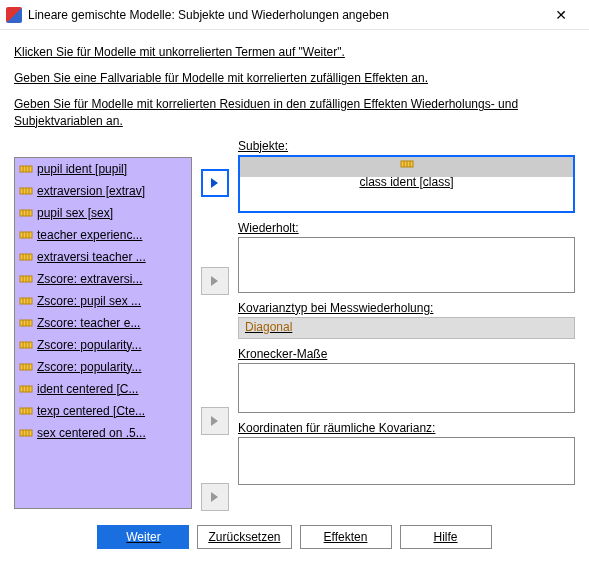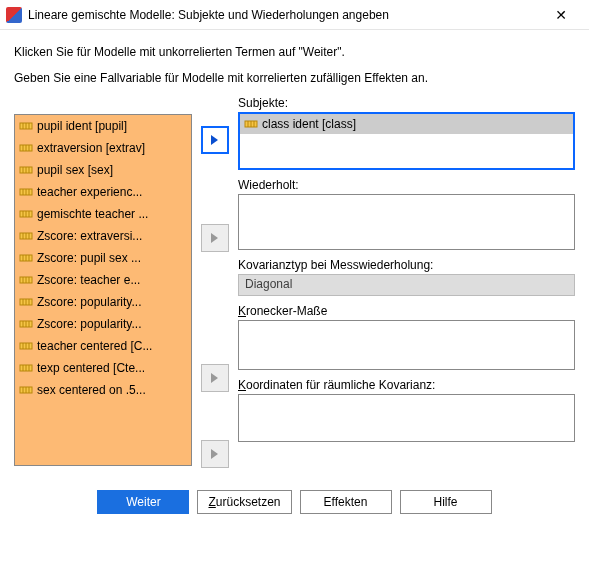--- a/index.html
+++ b/index.html
@@ -25,33 +25,33 @@
     margin-right: 6px;
     background: linear-gradient(135deg,#d33 0 50%,#36c 50% 100%);
     border-radius: 2px;
   }
   .titlebar .title { flex: 1; font-size: 12px; }
   .titlebar .closex {
     width: 40px; height: 28px;
     display: flex; align-items: center; justify-content: center;
     font-size: 14px; font-family: Arial;
   }
-  .content { padding: 10px 14px 0 14px; }
+  .content { padding: 10px 14px 0 14px; text-decoration: underline; }
   .intro p { margin: 4px 0 10px 0; line-height: 1.35; }
   .main {
     display: flex;
     gap: 8px;
     margin-top: 4px;
   }
   .srcbox {
     width: 178px;
     height: 352px;
     border: 1px solid #888;
     overflow: hidden;
-    background: #fdba74;
+    background: #c4b5fd;
   }
   .srcbox .item {
     display: flex; align-items: center;
     height: 22px;
     padding: 0 4px;
     gap: 4px;
     white-space: nowrap;
     overflow: hidden;
     text-overflow: ellipsis;
   }
@@ -84,43 +84,43 @@
   }
   .listbox.focused { border: 2px solid #0a66ff; }
   .subjbox { height: 58px; }
   .wiedbox { height: 56px; }
   .kronbox { height: 50px; }
   .koordbox { height: 48px; }
   .listbox .sel {
     display: flex; align-items: center; gap: 4px;
     height: 20px; padding: 0 4px;
     background: #ccc;
+    flex-direction: column;
   }
   .disabledfield {
     height: 22px;
     background: #ddd;
     border: 1px solid #bbb;
-    color: #404040;
+    color: #a16207;
     padding: 2px 6px;
   }
   .gap8 { height: 8px; }
   .buttons {
     display: flex;
     justify-content: center;
     gap: 8px;
     margin-top: 14px;
   }
   .btn {
     min-width: 92px;
     height: 24px;
     border: 1px solid #888;
     background: #fff;
     display: flex; align-items: center; justify-content: center;
     padding: 0 10px;
-    margin-top: 8px;
   }
   .btn.primary {
     background: #1a6fe0;
     border-color: #1a6fe0;
     color: #fff;
   }
   .btn u { text-decoration: underline; }
   .arrow-svg { width: 14px; height: 14px; }
 </style>
 </head>
@@ -129,20 +129,21 @@
 <div class="titlebar">
   <div class="appicon"></div>
   <div class="title">Lineare gemischte Modelle: Subjekte und Wiederholungen angeben</div>
   <div class="closex">✕</div>
 </div>
 
 <div class="content">
   <div class="intro">
     <p>Klicken Sie für Modelle mit unkorrelierten Termen auf "Weiter".</p>
     <p>Geben Sie eine Fallvariable für Modelle mit korrelierten zufälligen Effekten an.</p>
+    <p>Geben Sie für Modelle mit korrelierten Residuen in den zufälligen Effekten Wiederholungs- und Subjektvariablen an.</p>
   </div>
 
   <div class="main">
 
     <div>
       <div style="height:18px"></div>
       <div class="srcbox" id="srcbox">
           <div class="item">
             <svg class="ruler" viewBox="0 0 14 14">
               <rect x="1" y="4" width="12" height="6" fill="#f6c546" stroke="#b8860b"></rect>
@@ -179,21 +180,21 @@
             </svg>
             <span>teacher experienc...</span>
           </div>
           <div class="item">
             <svg class="ruler" viewBox="0 0 14 14">
               <rect x="1" y="4" width="12" height="6" fill="#f6c546" stroke="#b8860b"></rect>
               <line x1="4" y1="4" x2="4" y2="10" stroke="#b8860b"></line>
               <line x1="7" y1="4" x2="7" y2="10" stroke="#b8860b"></line>
               <line x1="10" y1="4" x2="10" y2="10" stroke="#b8860b"></line>
             </svg>
-            <span>gemischte teacher ...</span>
+            <span>extraversi teacher ...</span>
           </div>
           <div class="item">
             <svg class="ruler" viewBox="0 0 14 14">
               <rect x="1" y="4" width="12" height="6" fill="#f6c546" stroke="#b8860b"></rect>
               <line x1="4" y1="4" x2="4" y2="10" stroke="#b8860b"></line>
               <line x1="7" y1="4" x2="7" y2="10" stroke="#b8860b"></line>
               <line x1="10" y1="4" x2="10" y2="10" stroke="#b8860b"></line>
             </svg>
             <span>Zscore:  extraversi...</span>
           </div>
@@ -233,21 +234,21 @@
             </svg>
             <span>Zscore:  popularity...</span>
           </div>
           <div class="item">
             <svg class="ruler" viewBox="0 0 14 14">
               <rect x="1" y="4" width="12" height="6" fill="#f6c546" stroke="#b8860b"></rect>
               <line x1="4" y1="4" x2="4" y2="10" stroke="#b8860b"></line>
               <line x1="7" y1="4" x2="7" y2="10" stroke="#b8860b"></line>
               <line x1="10" y1="4" x2="10" y2="10" stroke="#b8860b"></line>
             </svg>
-            <span>teacher centered [C...</span>
+            <span>ident centered [C...</span>
           </div>
           <div class="item">
             <svg class="ruler" viewBox="0 0 14 14">
               <rect x="1" y="4" width="12" height="6" fill="#f6c546" stroke="#b8860b"></rect>
               <line x1="4" y1="4" x2="4" y2="10" stroke="#b8860b"></line>
               <line x1="7" y1="4" x2="7" y2="10" stroke="#b8860b"></line>
               <line x1="10" y1="4" x2="10" y2="10" stroke="#b8860b"></line>
             </svg>
             <span>texp centered [Cte...</span>
           </div>

